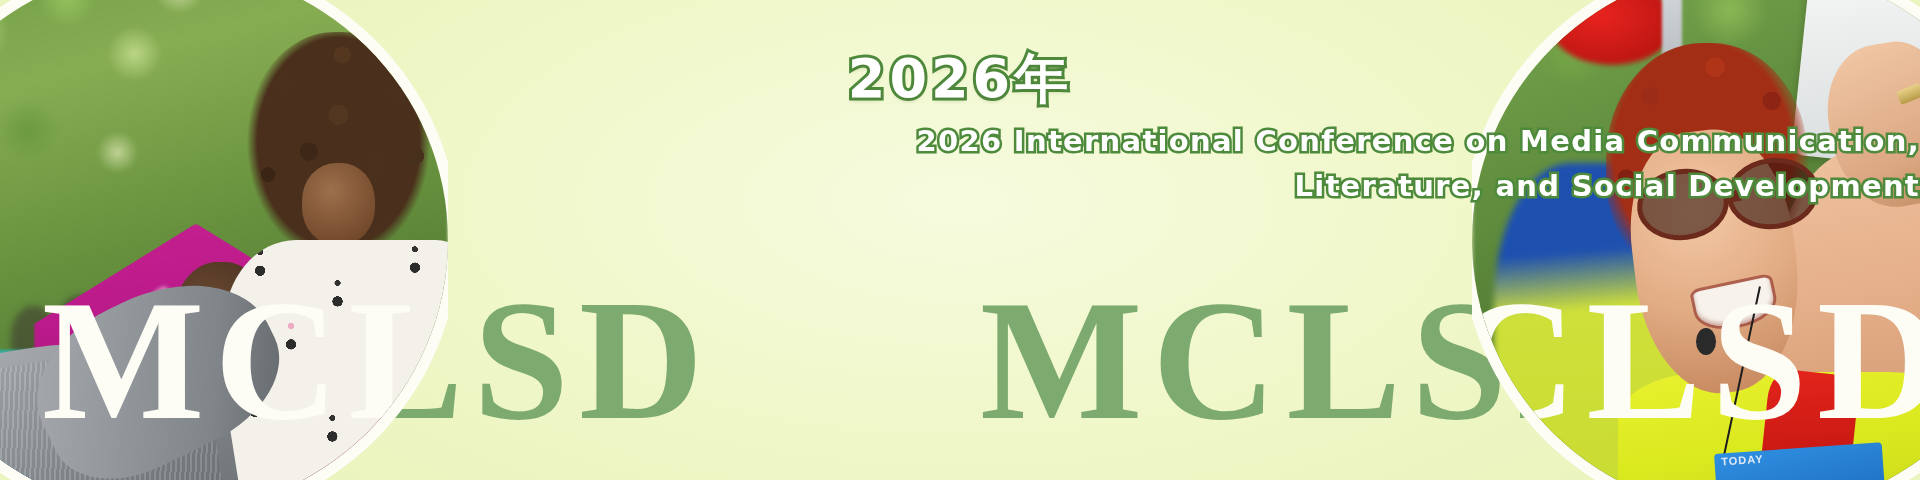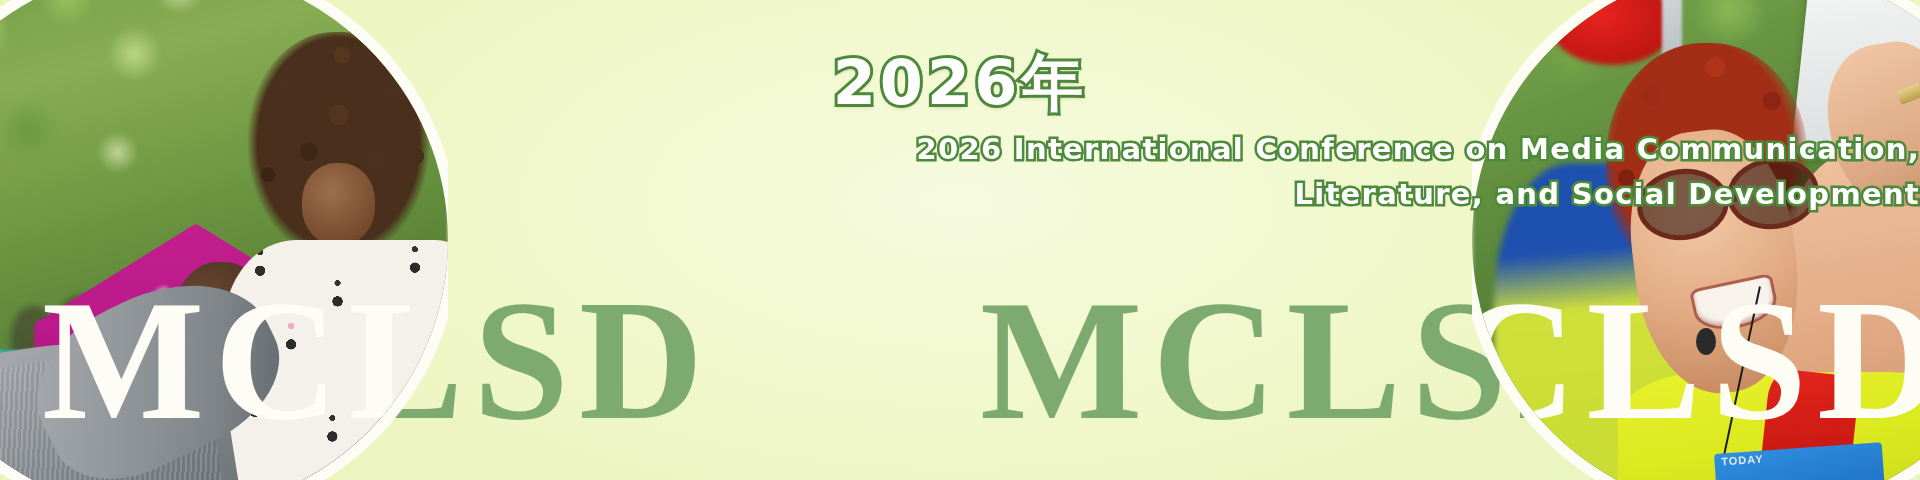--- a/index.html
+++ b/index.html
@@ -424,21 +424,21 @@
     left:0; right:0; top:0;
     width:1920px;
     text-align:center;
     z-index:6;
     pointer-events:none;
   }
   .line-year {
     margin-top:52px;
     font-family:"DejaVu Sans", sans-serif;
     font-weight:700;
-    font-size:62px;
+    font-size:54px;
     line-height:1;
     letter-spacing:4px;
     color:#ffffff;
     -webkit-text-stroke:6px #4d8a3b;
     paint-order:stroke fill;
     text-shadow:0 3px 4px rgba(90,120,60,.28);
   }
   .line-cn {
     margin-top:16px;
     font-family:"DejaVu Sans", sans-serif;

